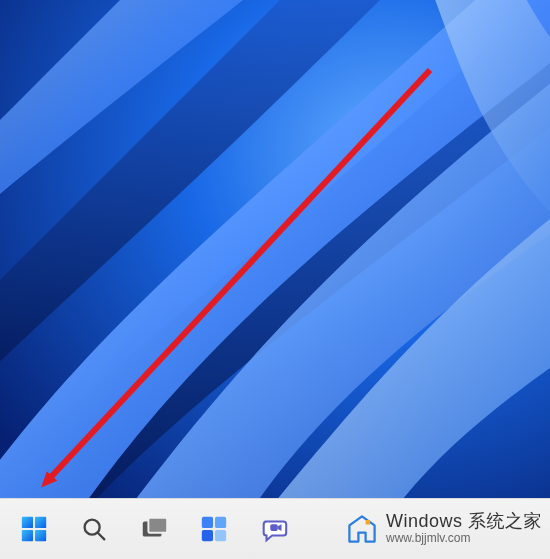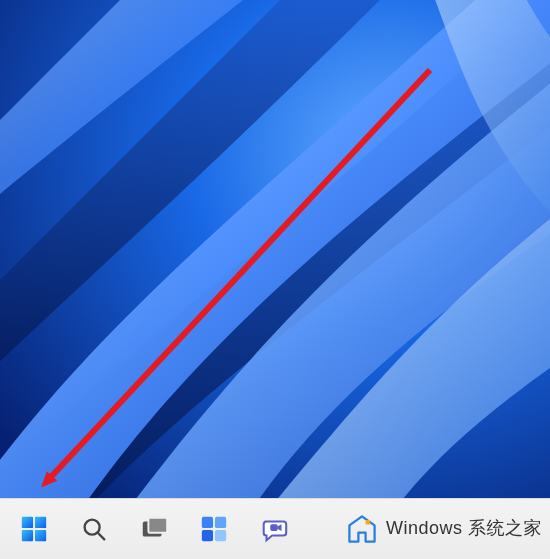--- a/index.html
+++ b/index.html
@@ -220,16 +220,17 @@
   <div class="watermark">
     <span class="wm-logo">
       <svg viewBox="0 0 40 40" width="36" height="36">
         <path d="M20 6 L34 16 V34 H24 V24 H16 V34 H6 V16 Z" fill="none" stroke="#2b7de0" stroke-width="2.5" stroke-linejoin="round"></path>
         <rect x="18" y="2" width="14" height="12" fill="none"></rect>
         <rect x="24" y="10" width="5" height="5" fill="#f5a623"></rect>
       </svg>
     </span>
     <span class="wm-text">
       <span class="wm-title">Windows 系统之家</span>
+      <span class="wm-url">www.bjjmlv.com</span>
     </span>
   </div>
 
 </div>
 
 </body></html>

